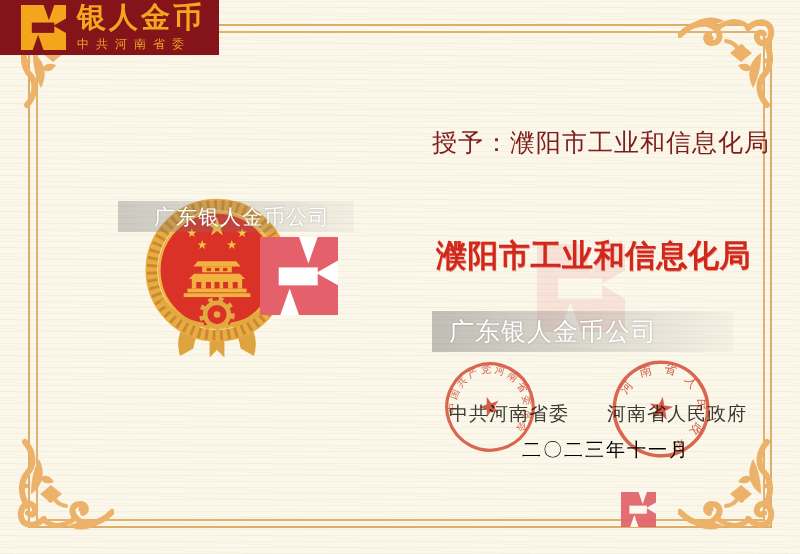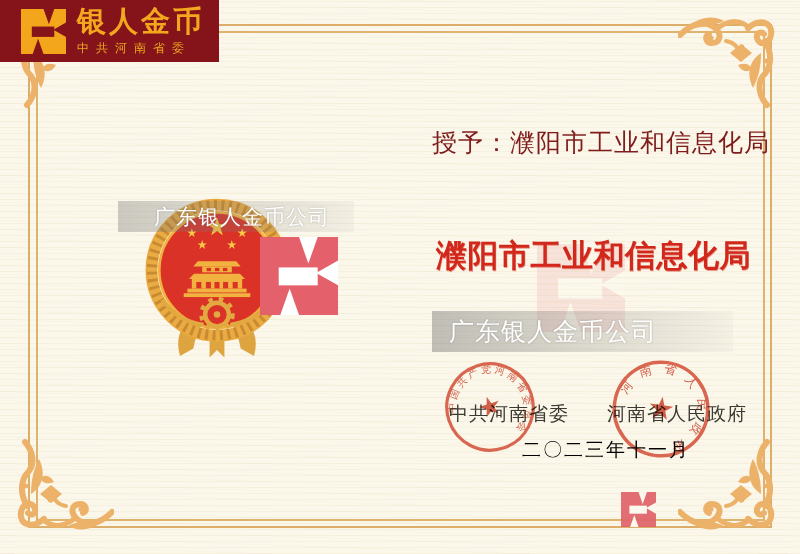--- a/index.html
+++ b/index.html
@@ -19,21 +19,21 @@
   
   .frame-outer{left:28px;top:24px;right:28px;bottom:26px;border:2px solid #dcae69;z-index:1;}
   .frame-inner{left:36px;top:31px;right:35px;bottom:33px;border:2px solid #dfb26e;z-index:1;}
   
   .flourish{width:100px;height:100px;z-index:2;color:#edb269;}
   .fl-tr{right:22px;top:11px;}
   .fl-tl{left:16px;top:11px;transform:scaleX(-1);}
   .fl-br{right:22px;bottom:18px;transform:scaleY(-1);}
   .fl-bl{left:14px;bottom:18px;transform:scale(-1,-1);}
   
-  .badge{left:0;top:0;width:219px;height:62px;background:#85131a;z-index:20;display:flex;align-items:center;}
+  .badge{left:0;top:0;width:219px;height:55px;background:#85131a;z-index:20;display:flex;align-items:center;}
   .badge-logo{width:45px;height:45px;margin-left:21px;flex:none;}
   .badge-text{margin-left:11px;display:flex;flex-direction:column;}
   .badge-brand{font-size:29px;font-weight:bold;color:#f2a71e;letter-spacing:3px;line-height:31px;font-family:"Liberation Serif",serif;}
   .badge-tagline{font-size:12px;color:#eda821;letter-spacing:7px;margin-top:3px;white-space:nowrap;}
   
   .emblem{left:143px;top:196px;width:148px;height:166px;z-index:3;opacity:.96;}
   
   .band{z-index:6;display:flex;align-items:center;color:#ffffff;font-weight:normal;white-space:nowrap;text-shadow:0 0 2px rgba(90,90,90,.45);}
   .band1{left:118px;top:201px;width:236px;height:31px;font-size:21px;letter-spacing:1px;padding-left:36px;box-sizing:border-box;
          background:linear-gradient(to right, rgba(112,112,112,.34), rgba(165,165,165,.10));}

